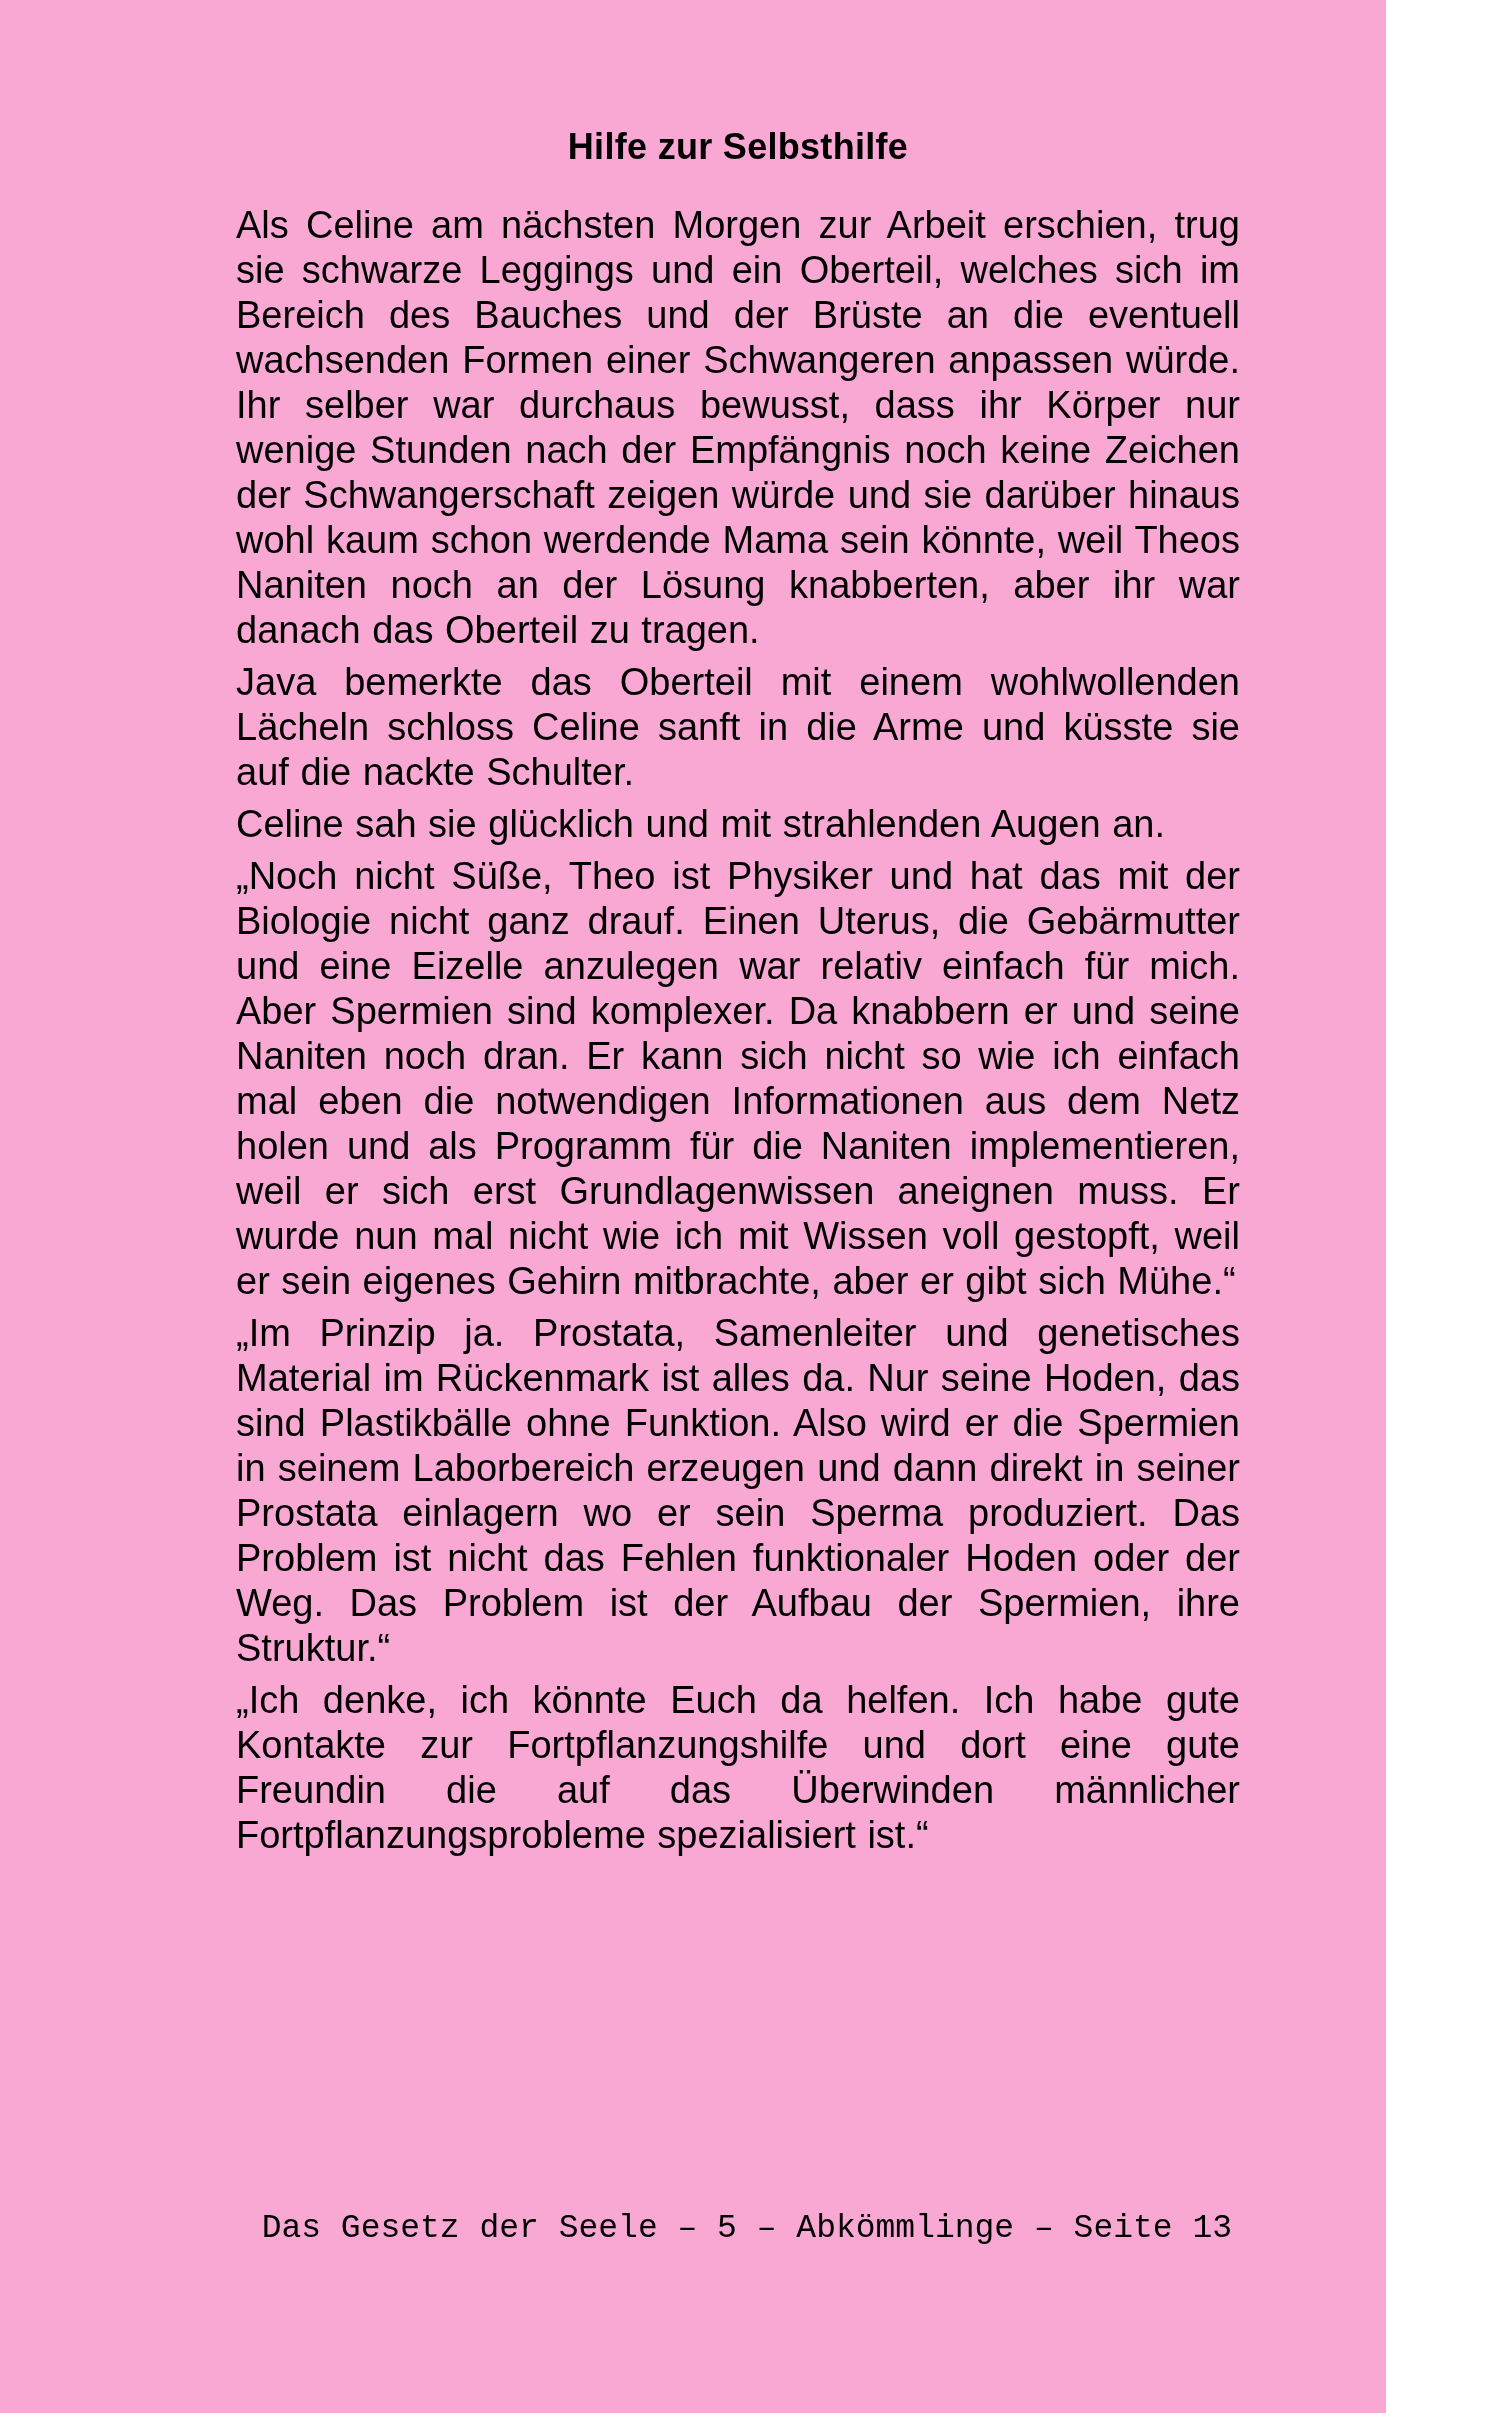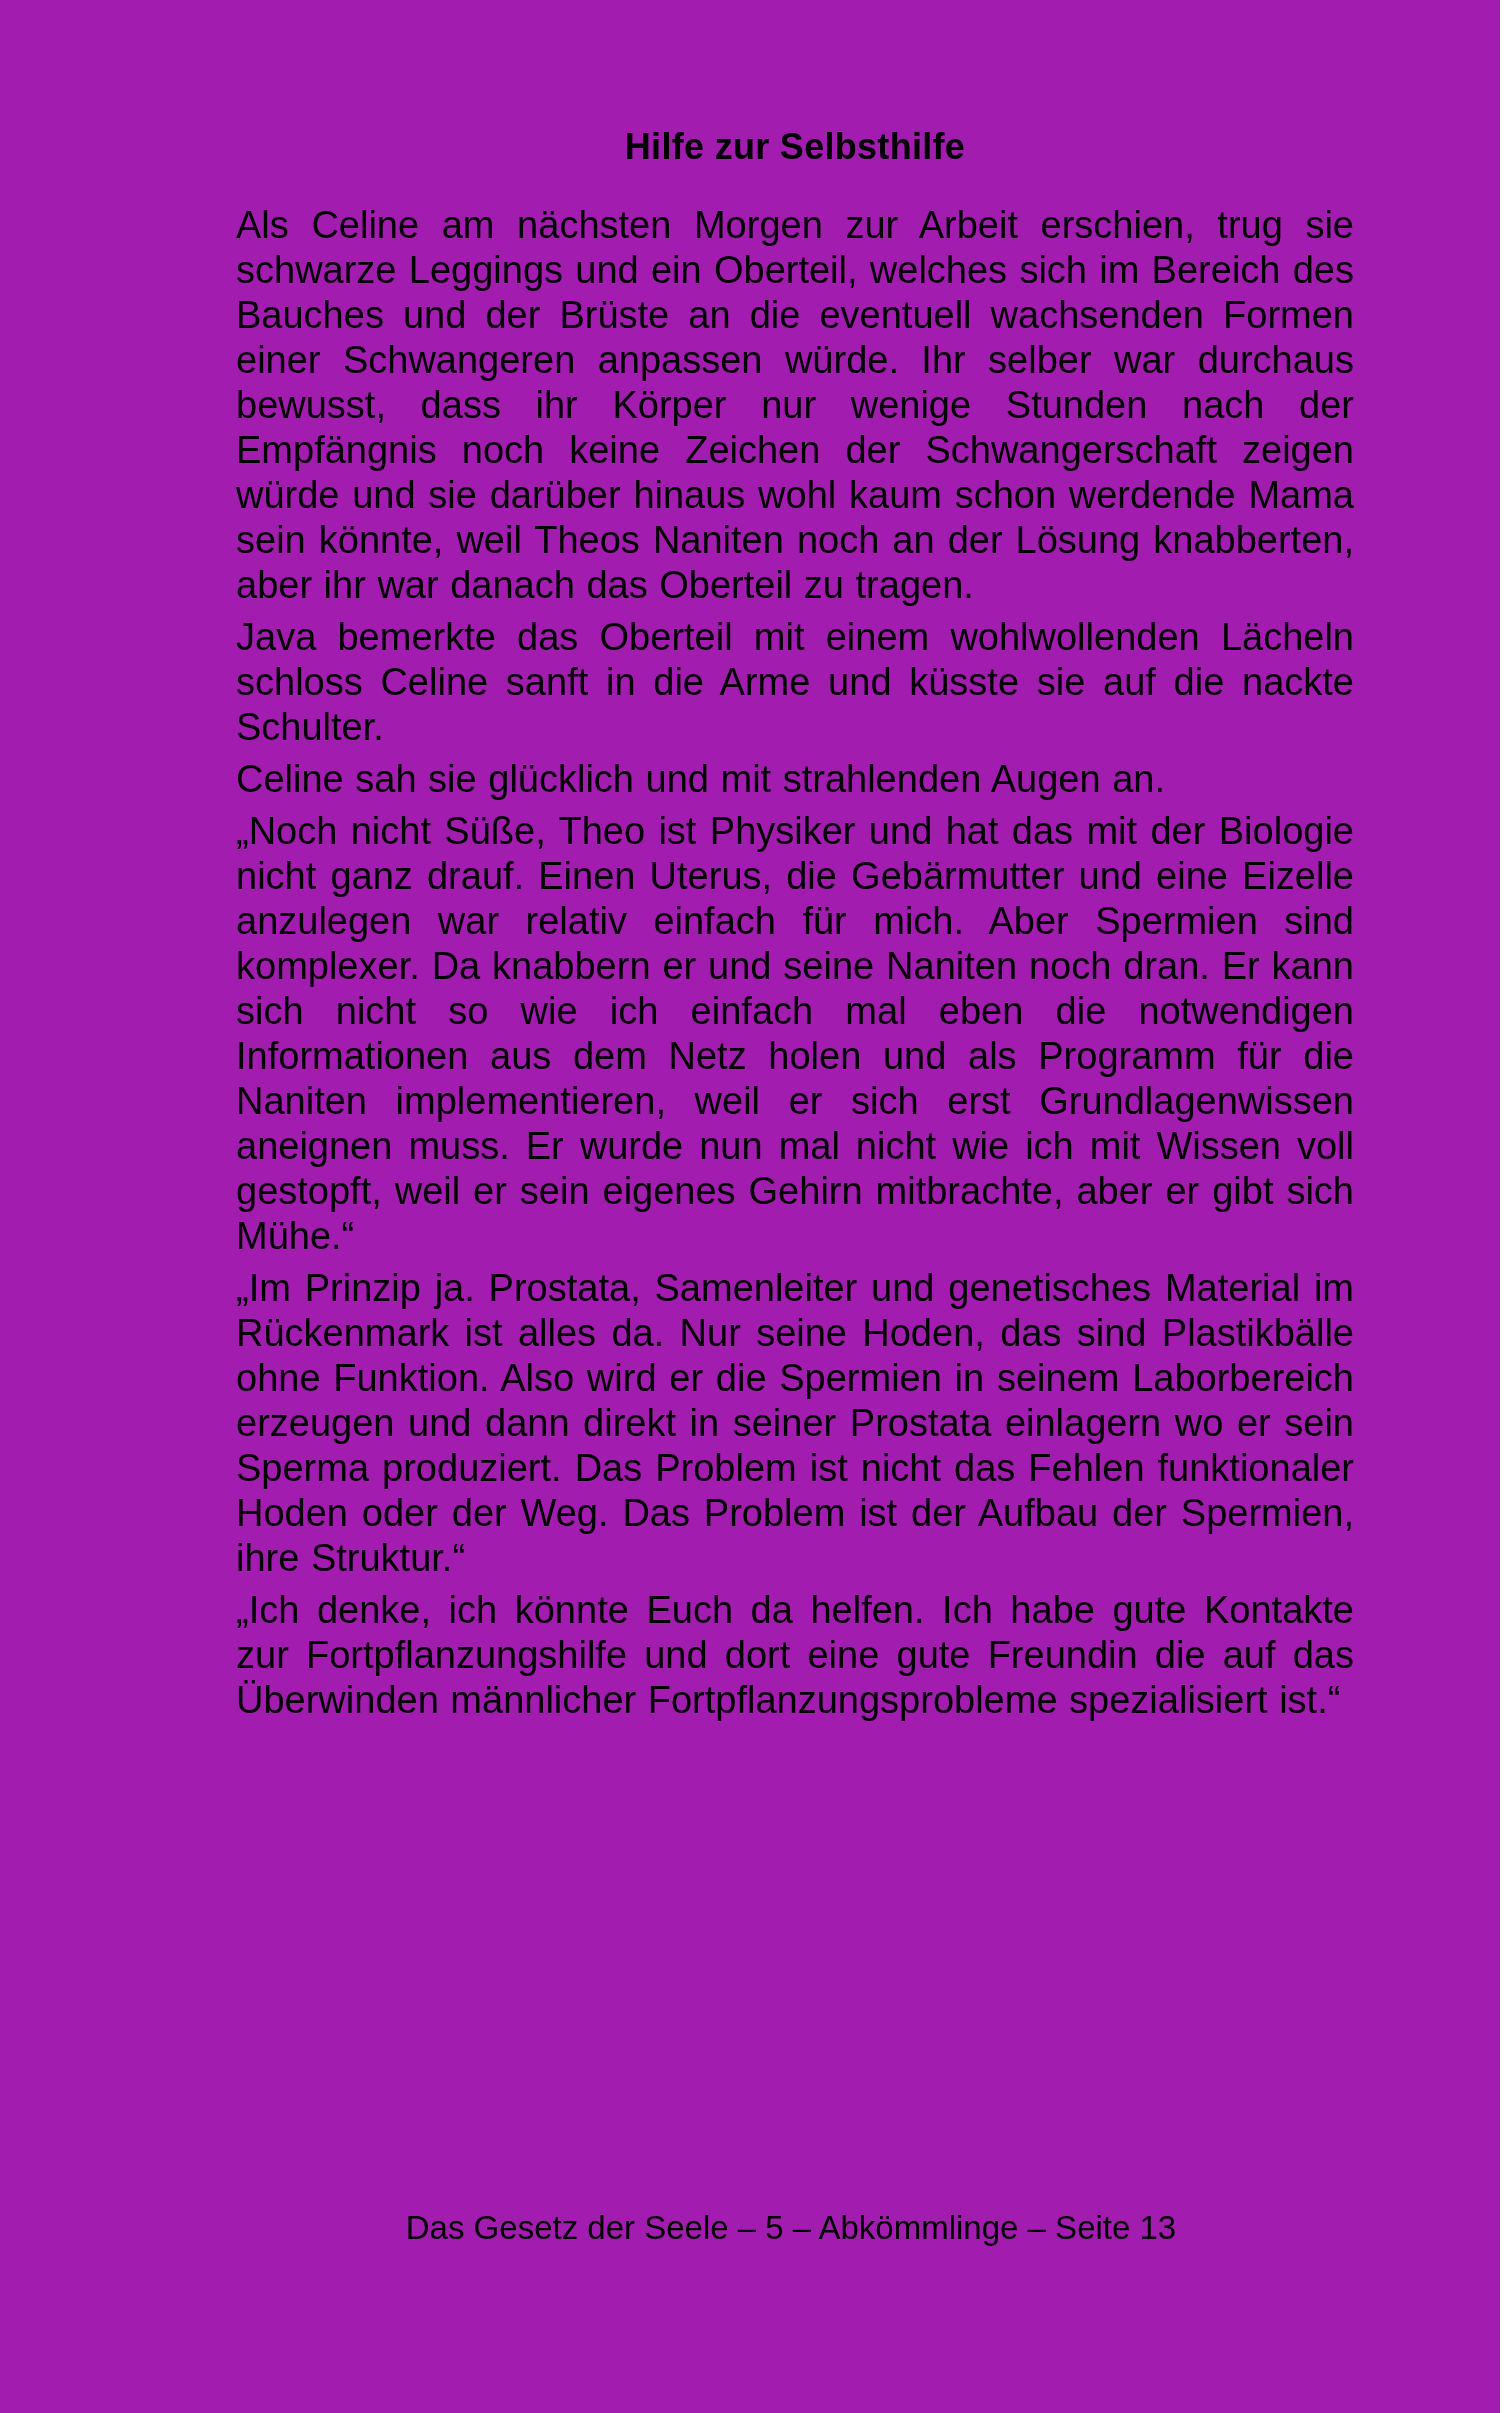--- a/index.html
+++ b/index.html
@@ -2,23 +2,23 @@
 <html style="font-size:8px"><head>
 <meta charset="utf-8">
 <style>
   * { margin: 0; padding: 0; box-sizing: border-box; }
   html, body {
     background: #ffffff;
     font-family: "Liberation Sans", "DejaVu Sans", sans-serif;
   }
   .page {
     position: relative;
-    width: 1500px;
+    width: 1386px;
     height: 2413px;
-    background: #a21caf;
+    background: #f9a8d4;
     color: #000000;
     padding: 126px 146px 0 236px;
   }
   .page-title {
     font-size: 36px;
     font-weight: bold;
     text-align: center;
     margin-bottom: 35px;
     letter-spacing: 0.3px;
   }
@@ -28,21 +28,22 @@
     text-align: justify;
     margin-bottom: 7px;
     word-spacing: 1px;
   }
   .page-footer {
     position: absolute;
     left: 236px;
     right: 154px;
     bottom: 166px;
     font-size: 33px;
-    text-align: center;
+    text-align: right;
+    font-family: Liberation Mono, monospace;
   }
 </style>
 </head>
 <body>
 
 <div class="page">
 
   <h1 class="page-title">Hilfe zur Selbsthilfe</h1>
 
   <div class="body-text">

